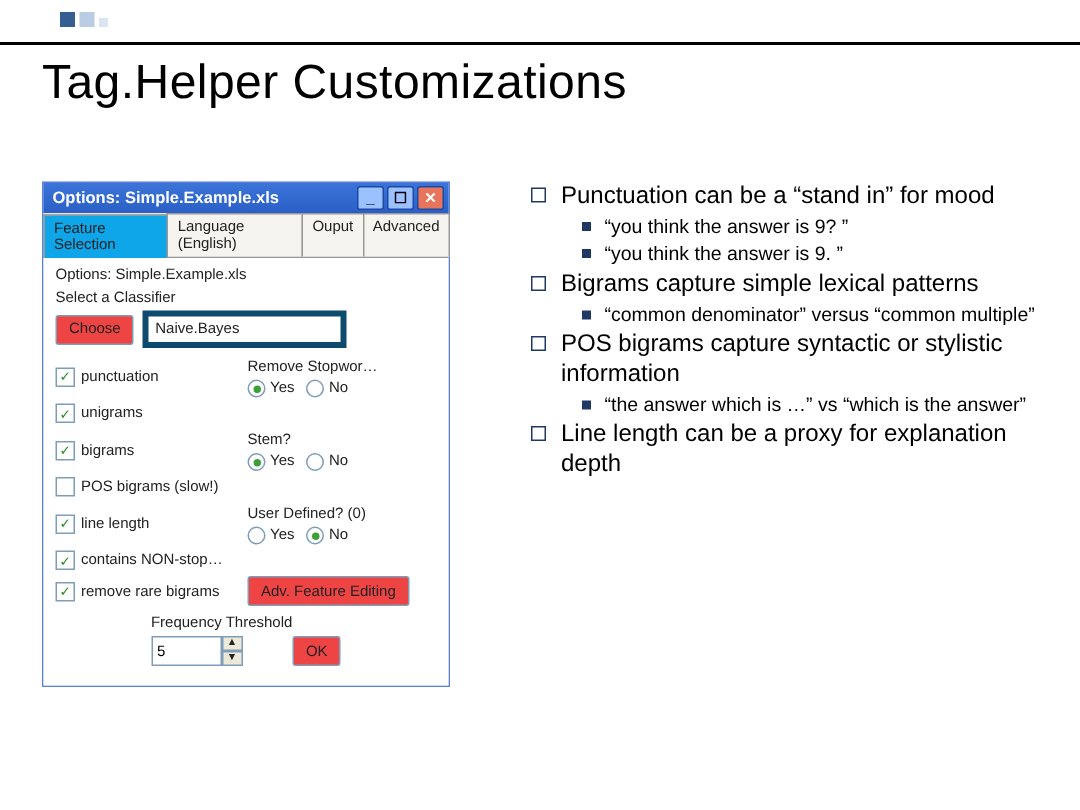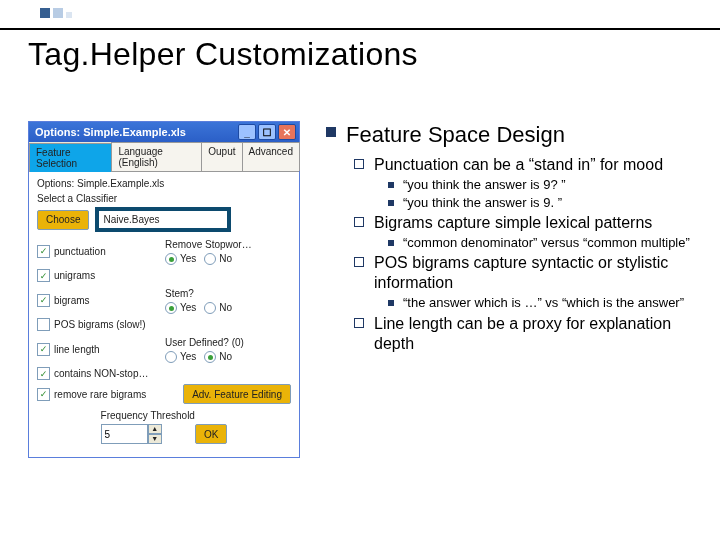--- a/index.html
+++ b/index.html
@@ -24,34 +24,34 @@
   .wbtns .max{background:#9cc1ff}
   .wbtns .close{background:#e7745b;color:#fff}
   .tabs{display:flex;background:#ece9d8;border-bottom:1px solid #999;font-size:10px}
   .tabs span{padding:3px 6px;border:1px solid #999;border-bottom:none;background:#f6f4ee;margin-right:-1px}
   .tabs span.active{background:#0ea5e9;font-weight:400;position:relative;top:1px}
   .pane{background:#fff;padding:6px 8px 8px 8px}
   .row{display:flex;align-items:center;margin-bottom:5px}
   .row.sec{justify-content:center}
   .lbl{font-size:10px}
   .select{height:17px;border:4px solid #0c4a6e;background:#fff;padding:0 4px;display:flex;align-items:center}
-  .btn{height:18px;border:1px solid #7f9db9;border-radius:2px;background:#eab308;padding:0 8px;display:inline-flex;align-items:center;font-size:10px}
+  .btn{height:18px;border:1px solid #7f9db9;border-radius:2px;background:#ef4444;padding:0 8px;display:inline-flex;align-items:center;font-size:10px}
   .grid2{display:grid;grid-template-columns:1fr 1fr;row-gap:4px;column-gap:2px;margin-top:4px}
   .chk{display:flex;align-items:center;gap:4px;font-size:10px}
   .chk .box{width:11px;height:11px;border:1px solid #7f9db9;background:#fff;display:flex;align-items:center;justify-content:center;font-size:9px;color:#2a8a2a}
   .radiogrp{display:flex;gap:8px;font-size:10px}
   .radiogrp .r{display:flex;gap:3px}
   .radiogrp .dot{width:10px;height:10px;border:1px solid #7f9db9;border-radius:50%;display:flex;align-items:center;justify-content:center}
   .radiogrp .dot.on::after{content:"";width:5px;height:5px;border-radius:50%;background:#3aa03a}
   .subhead{font-size:10px;margin:2px 0 3px}
   .spin{display:flex}
   .spin input{width:40px;height:16px;border:1px solid #7f9db9;font-size:10px;padding-left:3px}
   .spin .ar{width:14px;display:flex;flex-direction:column}
   .spin .ar span{flex:1;border:1px solid #7f9db9;background:#ece9d8;font-size:7px;text-align:center;line-height:7px}
-  .botbtns{display:flex;justify-content:flex-end;gap:6px;margin-top:6px}
+  .botbtns{display:flex;gap:6px;margin-top:6px}
   
   .L1{display:flex;margin-bottom:6px}
   .L1>.b{width:10px;height:10px;background:#1f3864;margin:6px 10px 0 0;flex:0 0 10px}
   .L2{display:flex;margin:0 0 2px 28px;font-size:16px}
   .L2>.b{width:10px;height:10px;border:1.5px solid #1f3864;margin:4px 10px 0 0;flex:0 0 10px;box-sizing:border-box}
   .L3{display:flex;margin:2px 0 2px 62px;font-size:13px}
   .L3>.b{width:6px;height:6px;background:#1f3864;margin:5px 9px 0 0;flex:0 0 6px}
   .tt{line-height:1.25}
 </style>
 </head>
@@ -184,24 +184,20 @@
                   </div>
               </div>
             </div>
             <span class="btn" style="align-self:flex-end">OK</span>
           </div>
         </div>
       </div>
     </div>
 
     <div class="text-col">
-      <div class="L1">
-        <span class="b"></span>
-        <span class="tt" style="font-size:22px">Feature Space Design</span>
-      </div>
 
       <div class="L2">
           <span class="b"></span>
           <span class="tt">Punctuation can be a “stand in” for mood</span>
         </div>
       <div class="L3">
           <span class="b"></span>
           <span class="tt">“you think the answer is 9? ”</span>
         </div>
       <div class="L3">

